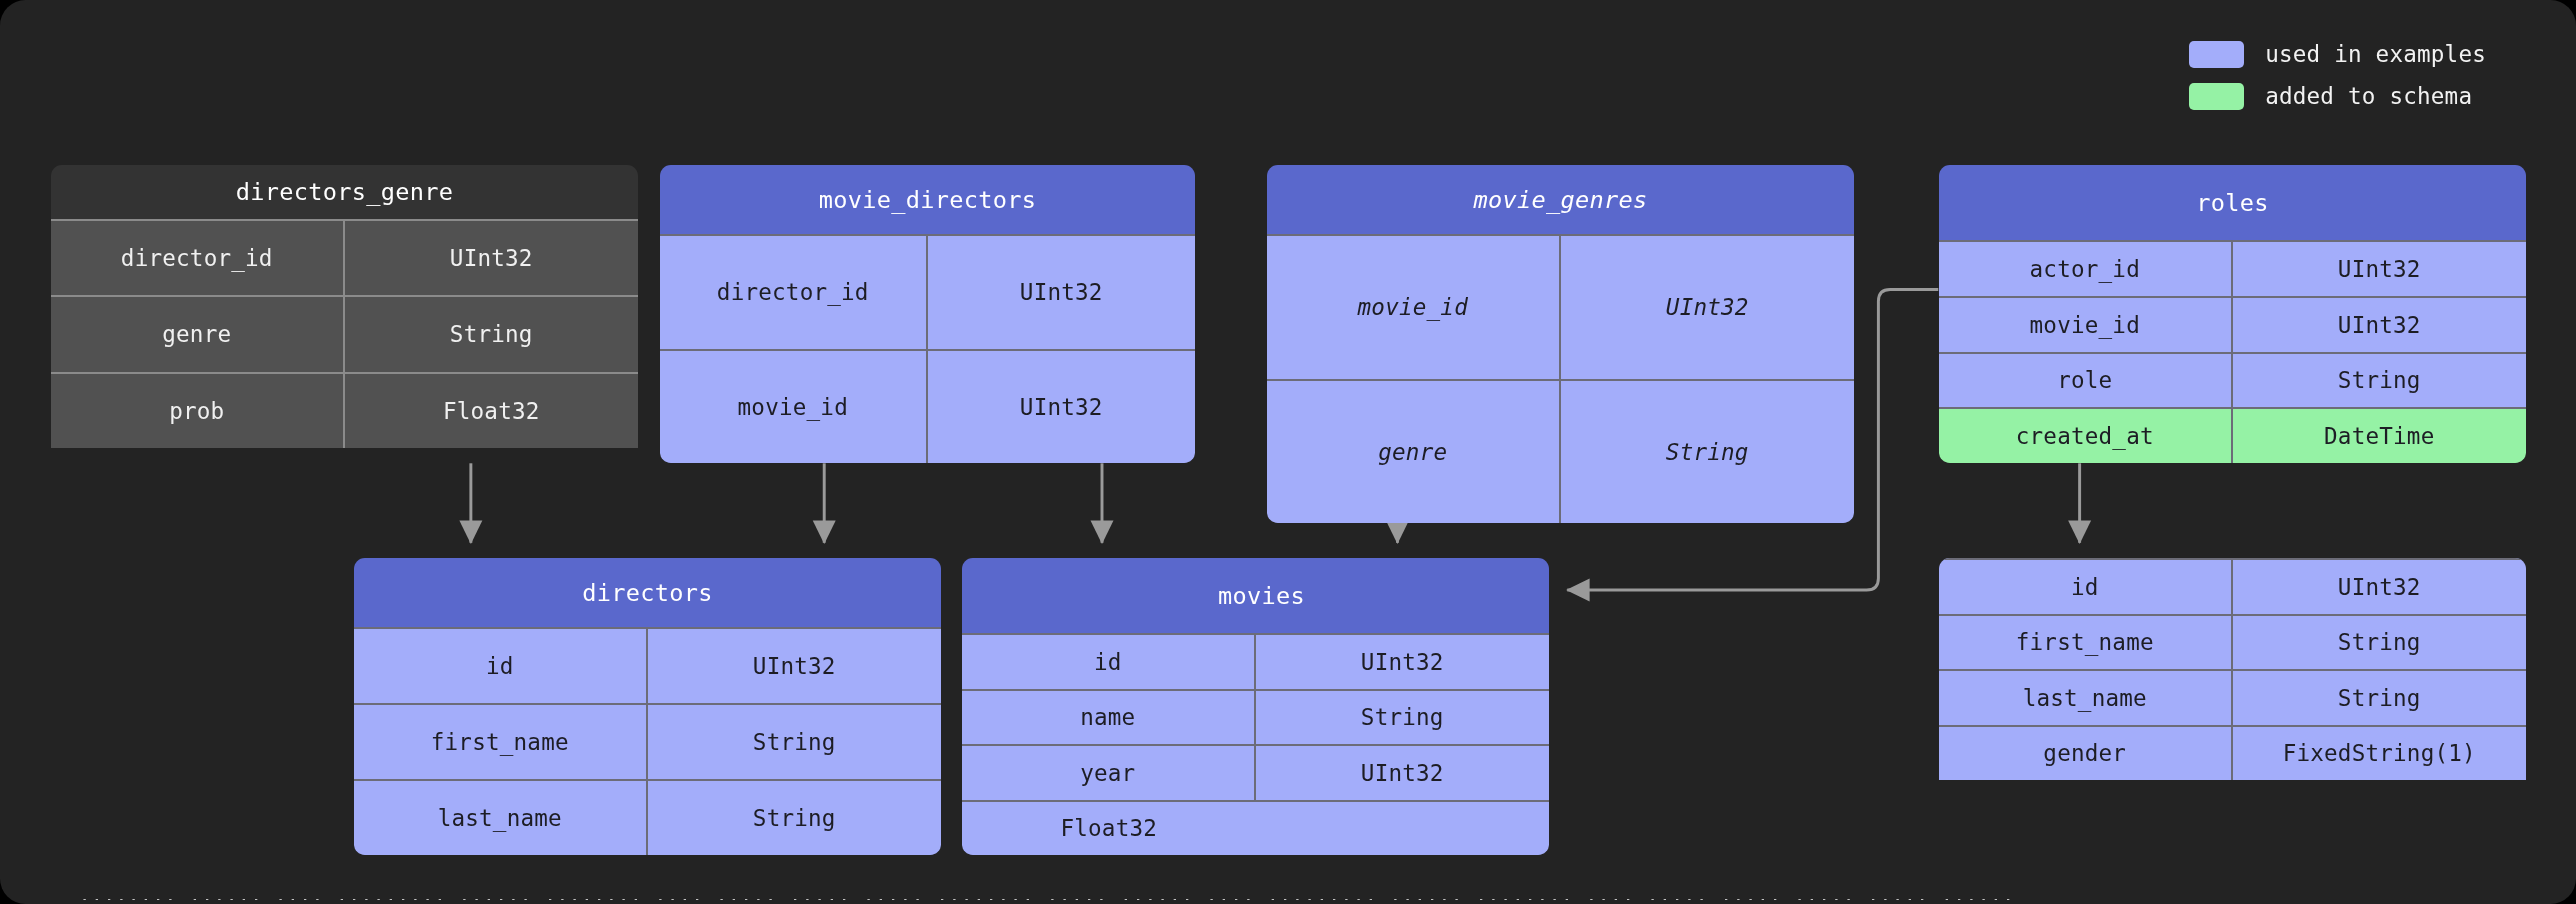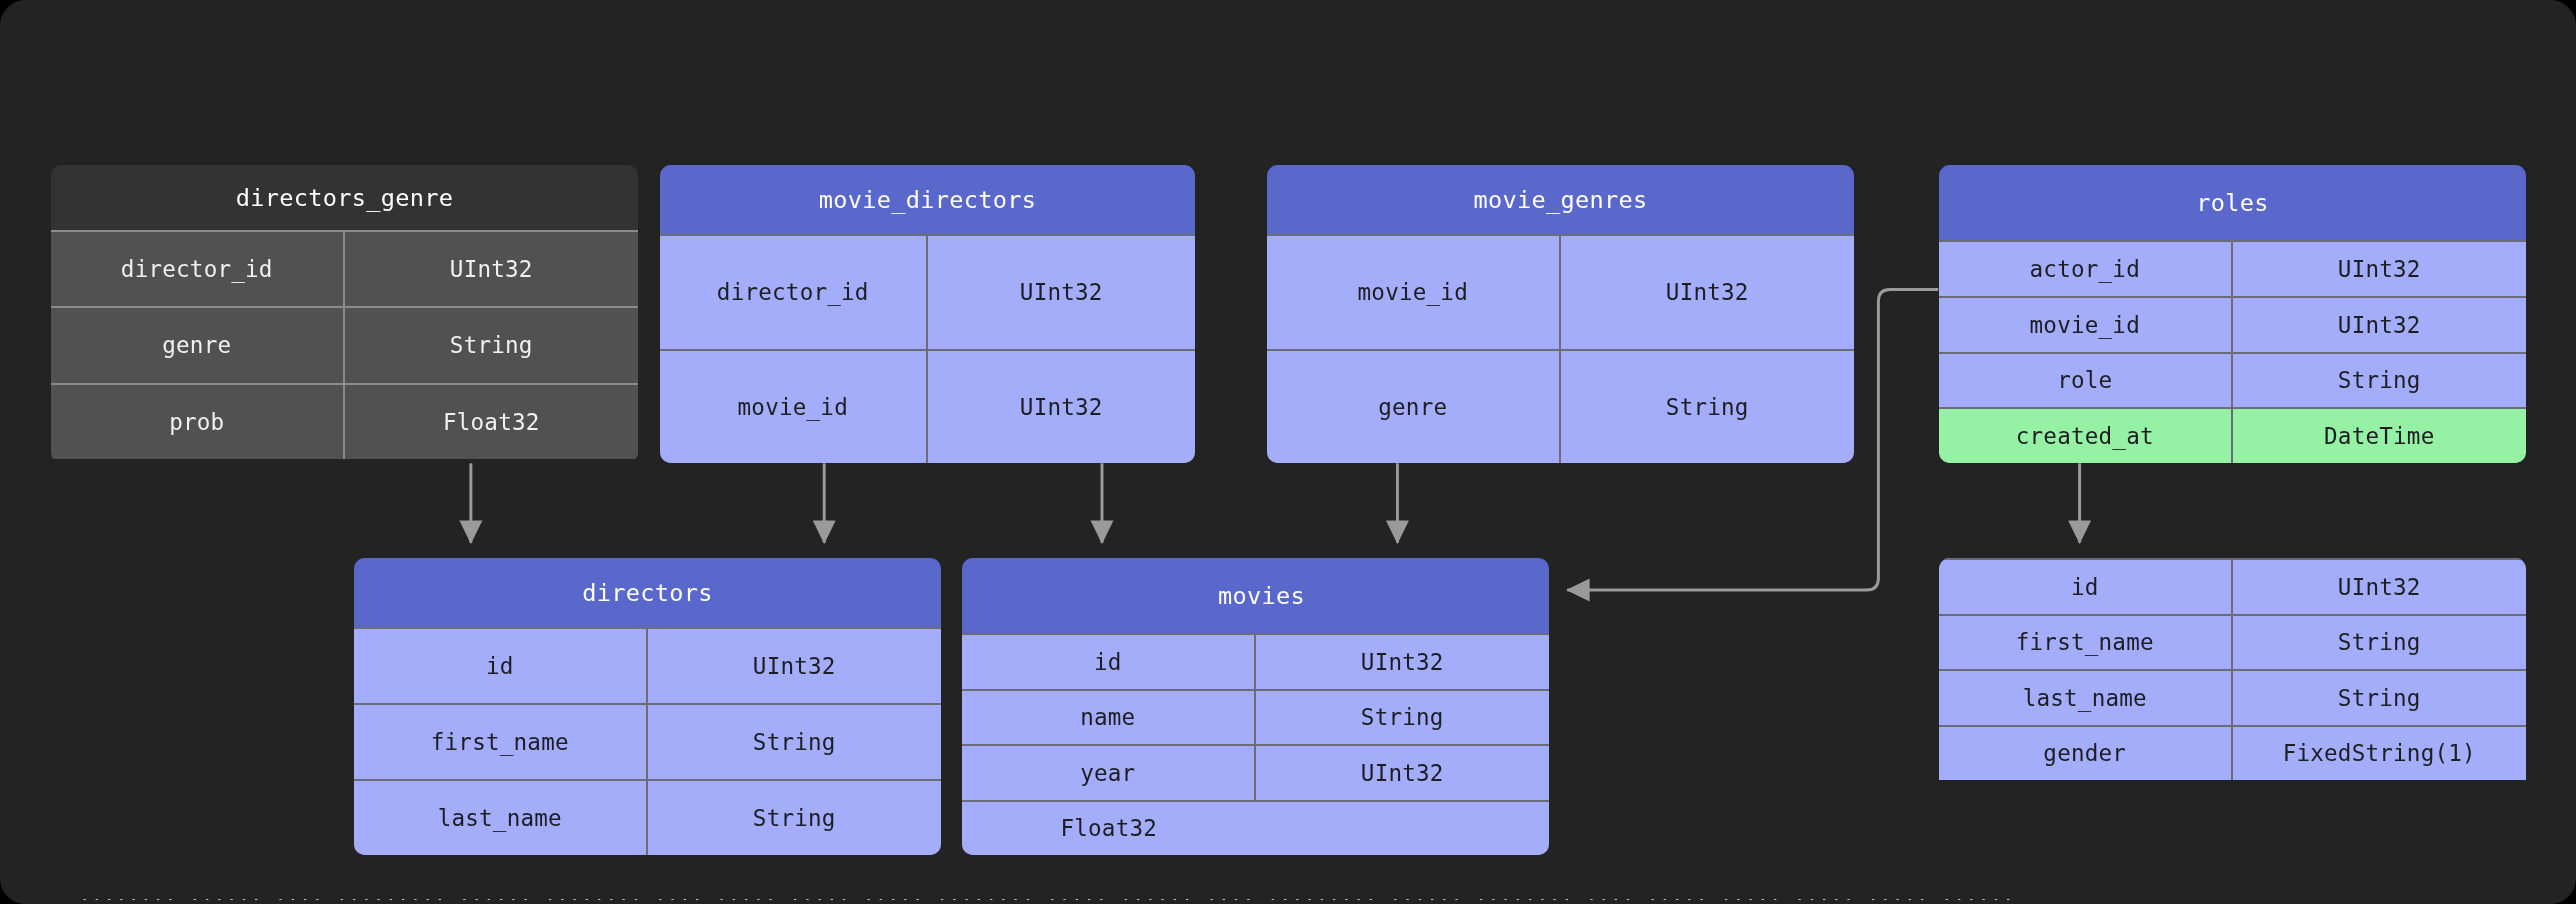--- a/index.html
+++ b/index.html
@@ -147,23 +147,33 @@
     <g stroke="#9a9a9a" stroke-width="3" fill="none" marker-end="url(#arrowhead)">
       <path d="M479,472 L479,553"></path>
       <path d="M839,472 L839,553"></path>
       <path d="M1122,472 L1122,553"></path>
       <path d="M1423,472 L1423,553"></path>
       <path d="M2118,472 L2118,553"></path>
       <path d="M1974,295 L1925,295 Q1913,295 1913,307 L1913,589 Q1913,601 1901,601 L1596,601"></path>
     </g>
   </svg>
 
+  <div id="legend">
+    <div class="legend-row">
+      <span class="legend-swatch" style="background:#a3adfa"></span>
+      <span class="legend-label">used in examples</span>
+    </div>
+    <div class="legend-row">
+      <span class="legend-swatch" style="background:#95f2a5"></span>
+      <span class="legend-label">added to schema</span>
+    </div>
+  </div>
 
   <div class="table gray" style="left:51px; top:165px; width:587px; height:298px; --hdr:69px;">
-    <div class="table-header" style="height:65px;">directors_genre</div>
+    <div class="table-header" style="height:54px;">directors_genre</div>
     <div class="table-body">
       <div class="row">
         <div class="cell name">director_id</div>
         <div class="cell type">UInt32</div>
       </div>
       <div class="row">
         <div class="cell name">genre</div>
         <div class="cell type">String</div>
       </div>
       <div class="row">
@@ -180,21 +190,21 @@
         <div class="cell name">director_id</div>
         <div class="cell type">UInt32</div>
       </div>
       <div class="row">
         <div class="cell name">movie_id</div>
         <div class="cell type">UInt32</div>
       </div>
     </div>
   </div>
 
-  <div class="table blue" style="left:1267px; top:165px; width:587px; height:298px; --hdr:69px;">
+  <div class="table blue" style="left:1267px; top:165px; width:587px; height:358px;font-style:italic; --hdr:69px;">
     <div class="table-header" style="height:69px;">movie_genres</div>
     <div class="table-body">
       <div class="row">
         <div class="cell name">movie_id</div>
         <div class="cell type">UInt32</div>
       </div>
       <div class="row">
         <div class="cell name">genre</div>
         <div class="cell type">String</div>
       </div>

